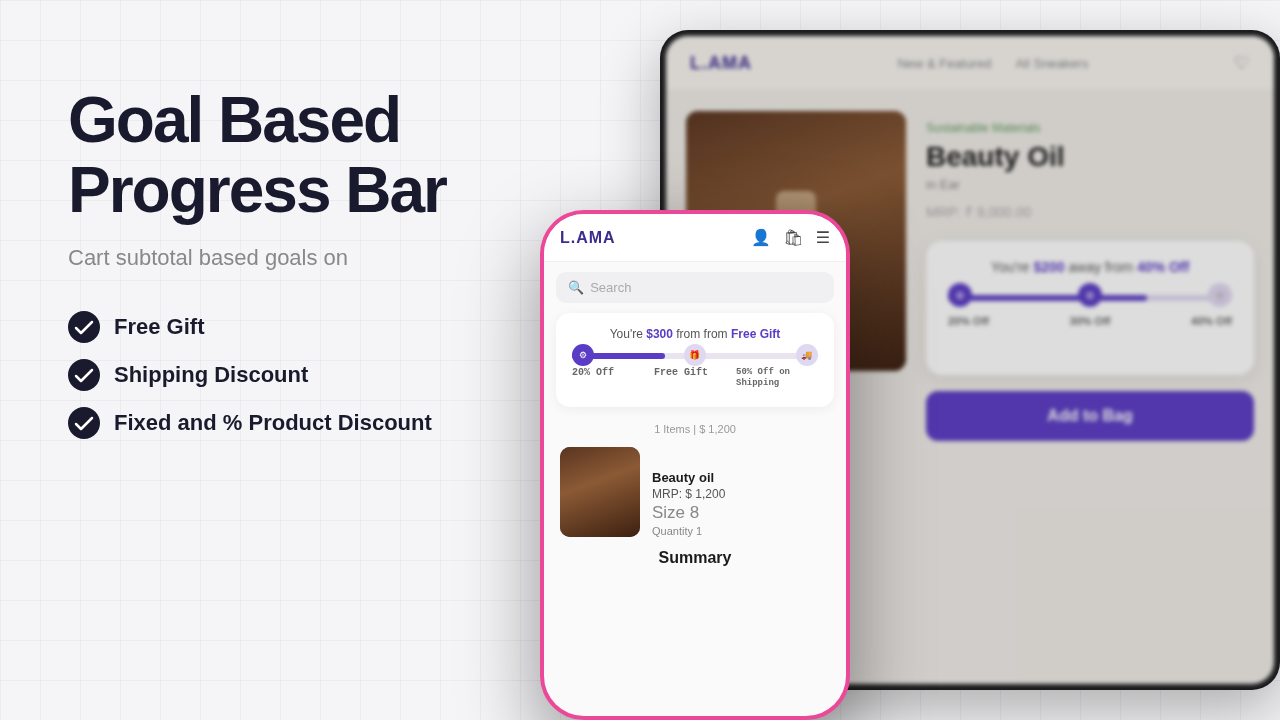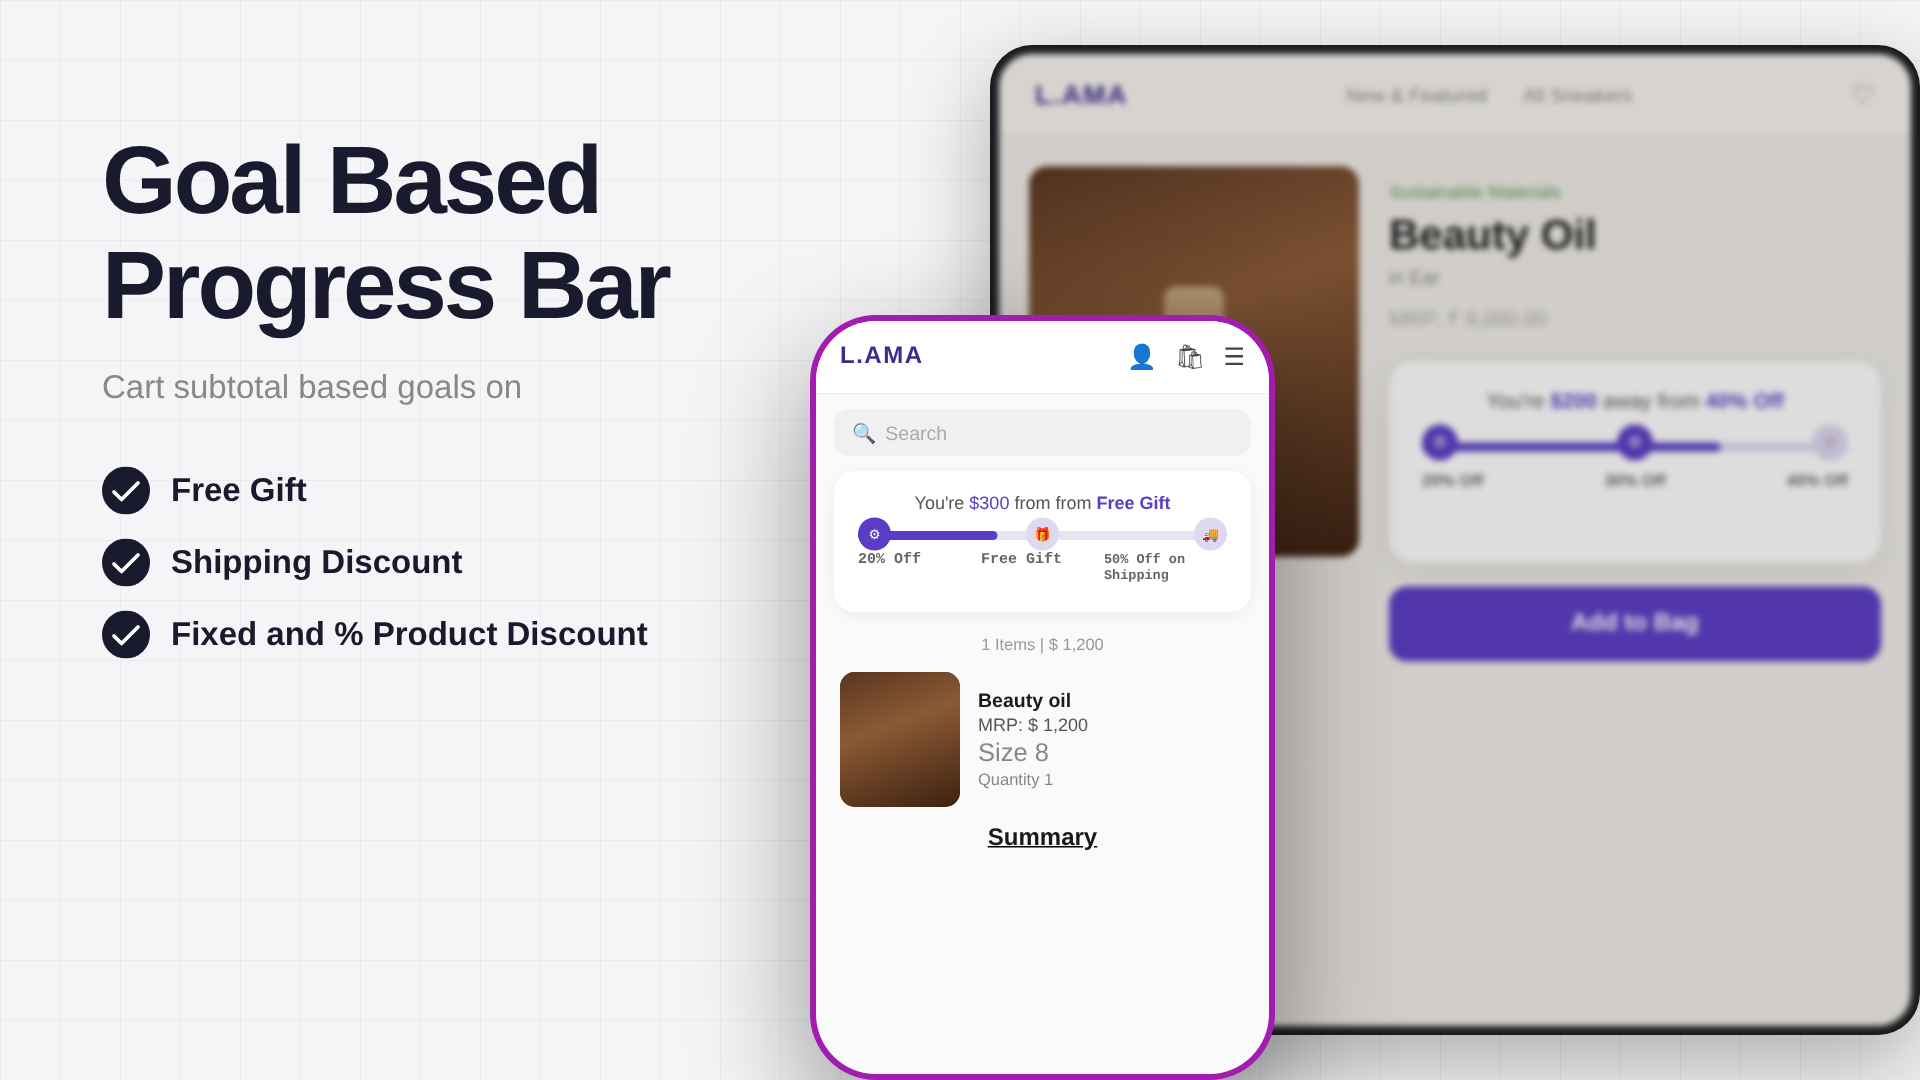--- a/index.html
+++ b/index.html
@@ -215,21 +215,21 @@
       margin-top: 16px;
     }
 
     
     .phone-device {
       position: absolute;
       left: 10px;
       top: 210px;
       width: 310px;
       height: 510px;
-      background: #a21caf;
+      background: #ec4899;
       border-radius: 44px;
       overflow: hidden;
       box-shadow: 0 30px 80px rgba(0,0,0,0.4);
       z-index: 10;
     }
 
     .phone-screen {
       position: absolute;
       inset: 4px;
       background: #fafafa;
@@ -283,21 +283,21 @@
 
     .phone-progress-text {
       font-size: 12px;
       color: #555;
       margin-bottom: 12px;
       text-align: center;
     }
 
     .phone-progress-text .amount {
       color: #5b3cc4;
-      font-weight: 400;
+      font-weight: 700;
     }
 
     .phone-progress-text .reward {
       color: #5b3cc4;
       font-weight: 700;
     }
 
     .phone-bar-bg {
       width: 100%;
       height: 6px;
@@ -343,21 +343,21 @@
     .phone-cart-meta {
       font-size: 11px;
       color: #999;
       text-align: center;
       margin: 2px 0 12px;
     }
 
     .phone-cart-item {
       display: flex;
       gap: 12px;
-      align-items: center;
+      align-items: flex-end;
     }
 
     .phone-item-img {
       width: 80px;
       height: 90px;
       background: linear-gradient(135deg, #4a2e1a, #7a4a2a);
       border-radius: 10px;
       flex-shrink: 0;
     }
 
@@ -384,21 +384,20 @@
       margin-bottom: 2px;
     }
 
     .phone-item-qty {
       font-size: 11px;
       color: #888;
     }
 
     .phone-summary {
       padding: 12px 16px 0;
-      text-decoration: underline;
     }
 
     .phone-summary-title {
       font-size: 16px;
       font-weight: 700;
       color: #1a1a1a;
       text-align: center;
       margin-bottom: 6px;
     }
 

